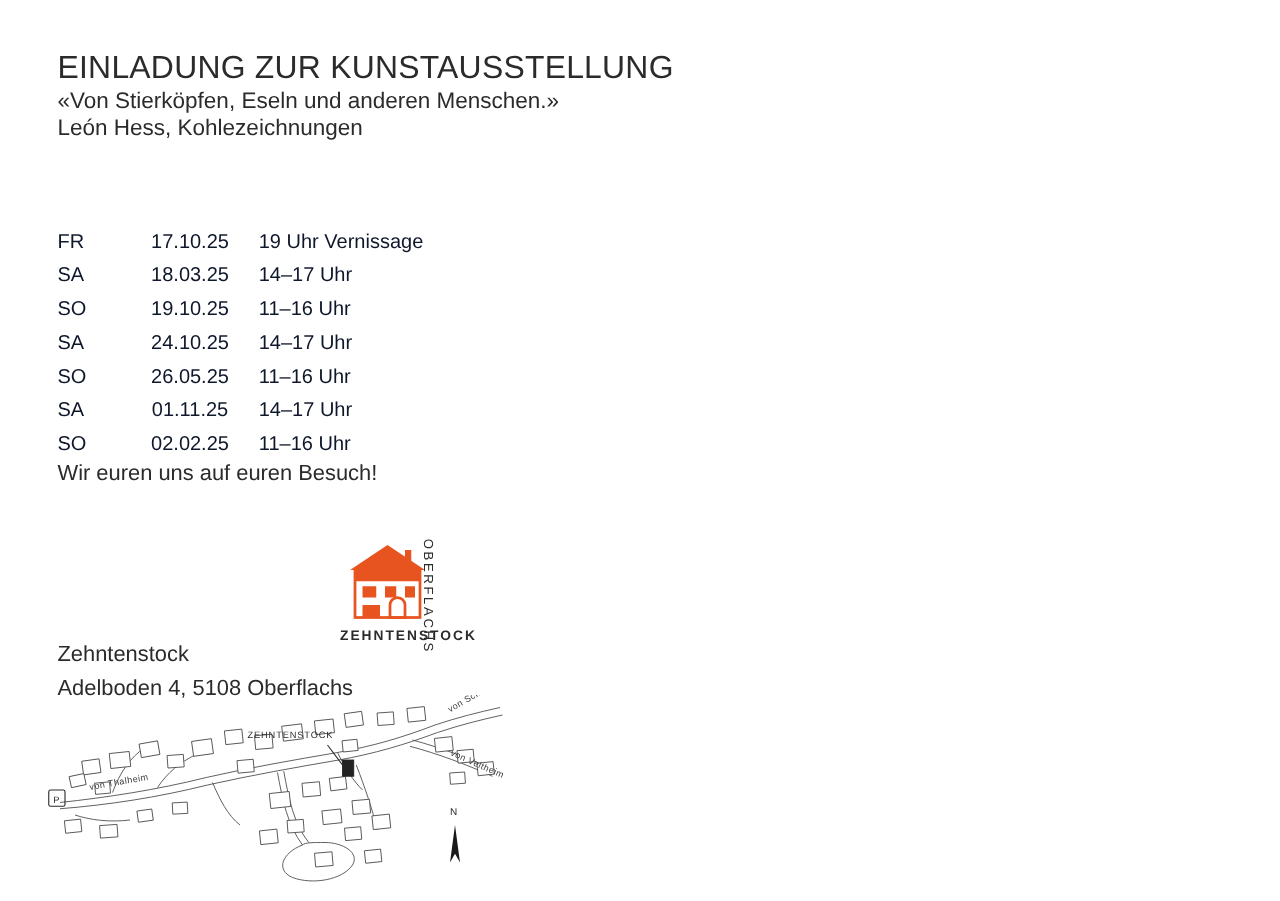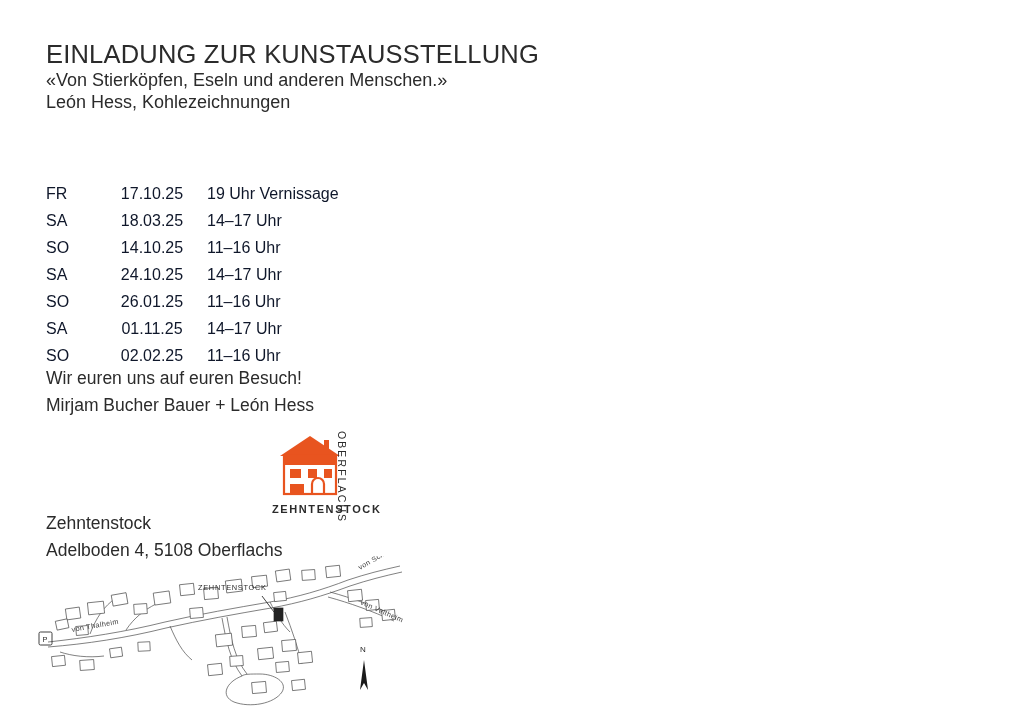--- a/index.html
+++ b/index.html
@@ -176,49 +176,48 @@
         <td class="c-date">17.10.25</td>
         <td class="c-time">19 Uhr Vernissage</td>
       </tr>
       <tr>
         <td class="c-day">SA</td>
         <td class="c-date">18.03.25</td>
         <td class="c-time">14–17 Uhr</td>
       </tr>
       <tr>
         <td class="c-day">SO</td>
-        <td class="c-date">14.10.25</td>
+        <td class="c-date">19.10.25</td>
         <td class="c-time">11–16 Uhr</td>
       </tr>
       <tr>
         <td class="c-day">SA</td>
         <td class="c-date">24.10.25</td>
         <td class="c-time">14–17 Uhr</td>
       </tr>
       <tr>
         <td class="c-day">SO</td>
-        <td class="c-date">26.01.25</td>
+        <td class="c-date">26.05.25</td>
         <td class="c-time">11–16 Uhr</td>
       </tr>
       <tr>
         <td class="c-day">SA</td>
         <td class="c-date">01.11.25</td>
         <td class="c-time">14–17 Uhr</td>
       </tr>
       <tr>
         <td class="c-day">SO</td>
         <td class="c-date">02.02.25</td>
         <td class="c-time">11–16 Uhr</td>
       </tr>
     </tbody>
   </table>
 
   <div class="closing">
     <div>Wir euren uns auf euren Besuch!</div>
-    <div>Mirjam Bucher Bauer + León Hess</div>
   </div>
 
   <div class="logo">
     <div class="mark">
       <svg width="78" height="70" viewBox="0 0 78 70" xmlns="http://www.w3.org/2000/svg">
 
         <path d="M8 24 L38 4 L68 24 Z" fill="#E8541F"></path>
 
         <rect x="52" y="8" width="5" height="10" fill="#E8541F"></rect>
 

